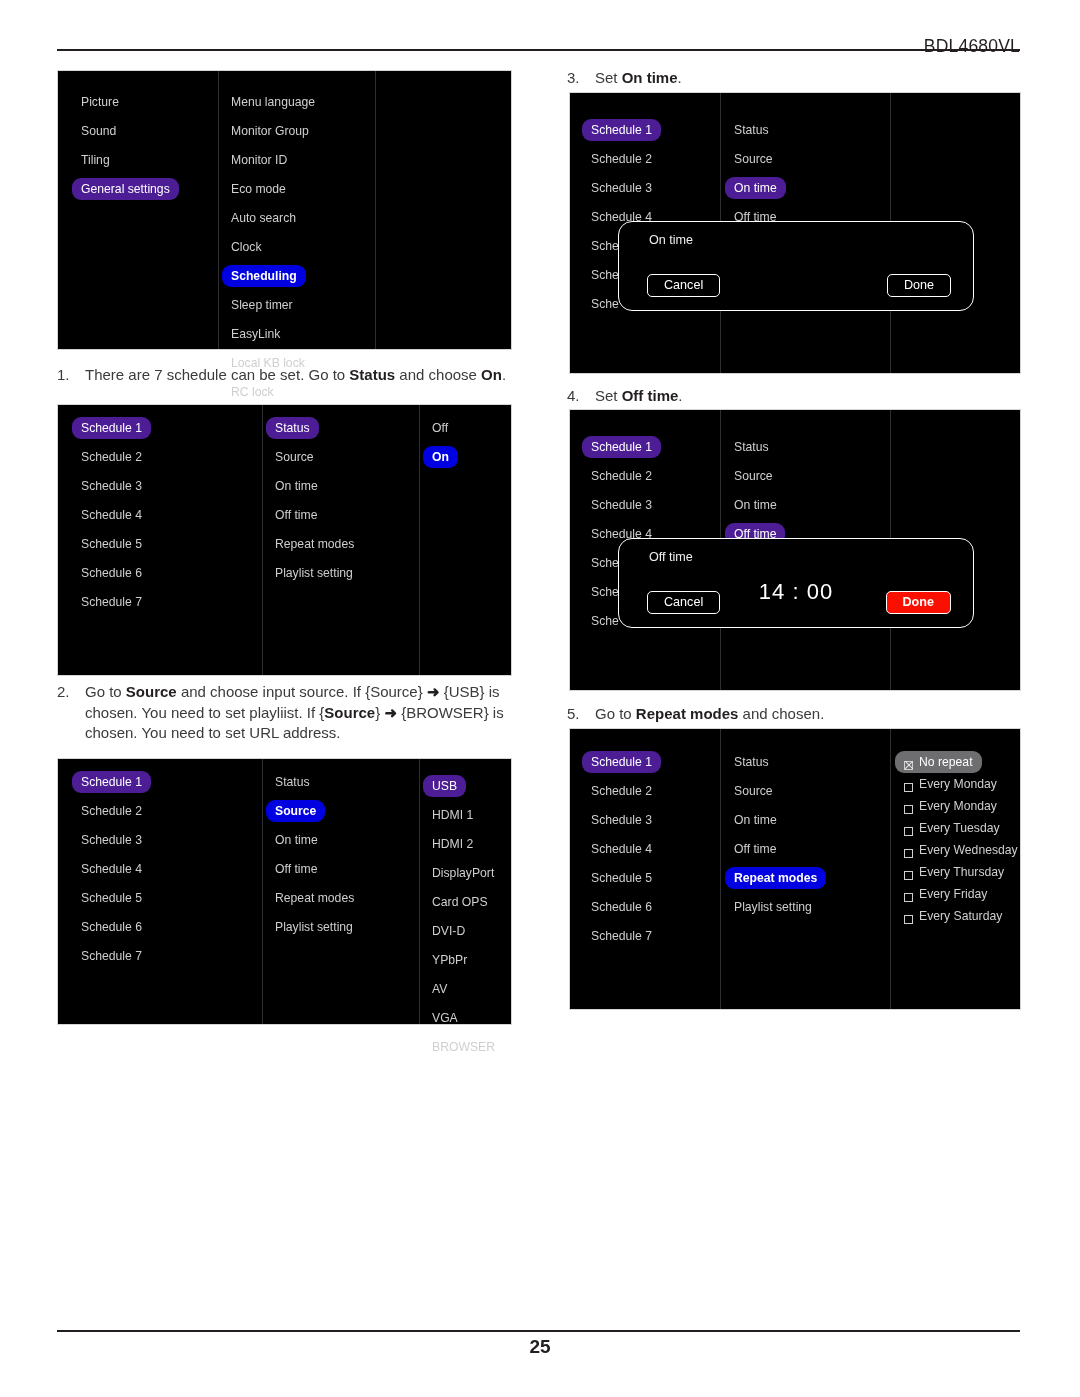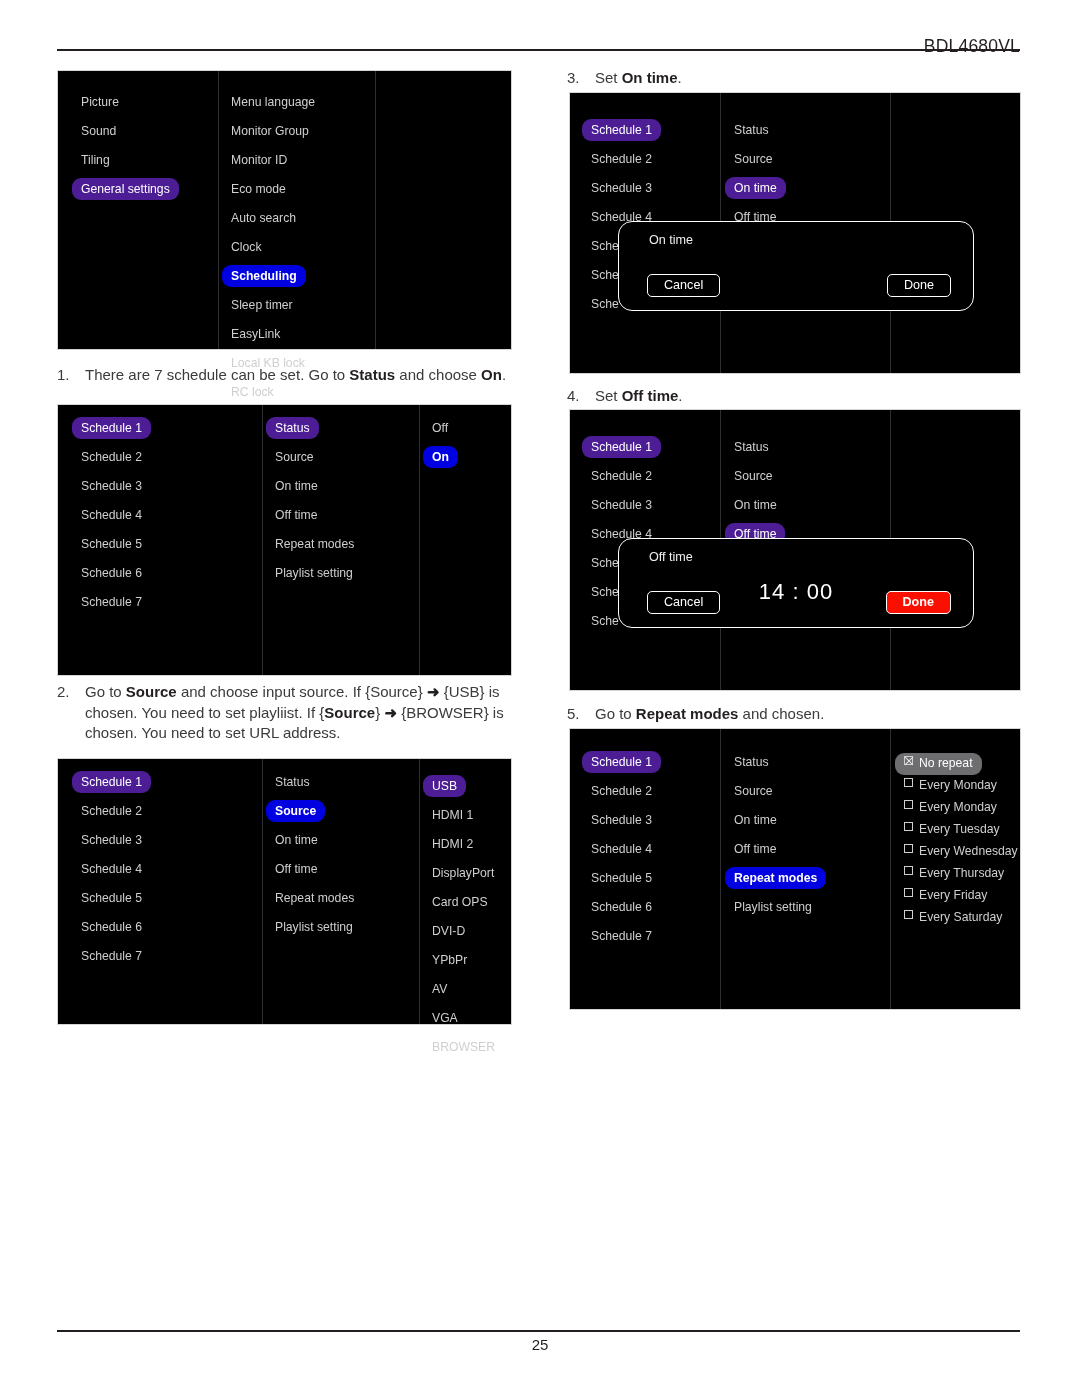--- a/index.html
+++ b/index.html
@@ -26,21 +26,21 @@
     background: #231f20;
   }
 
   
   .footer-rule {
     position: absolute; left: 57px; top: 1330px; width: 963px; height: 1.6px;
     background: #231f20;
   }
   .footer-page {
     position: absolute; left: 0; top: 1336px; width: 1080px;
-    text-align: center; font-size: 15px; color: #231f20;
+    text-align: center; font-size: 19px; color: #231f20; font-weight: bold;
   }
 
   
   .step {
     position: absolute; display: flex; font-size: 15px; line-height: 20.5px;
     color: #3b3b3d;
   }
   .step-num { width: 28px; flex: 0 0 28px; }
   .step-text { flex: 1 1 auto; }
   .step-text b { font-weight: 700; color: #231f20; }
@@ -104,21 +104,21 @@
     background: transparent; line-height: 15px;
   }
   .dialog-btn.cancel { left: 28px; }
   .dialog-btn.done { right: 22px; }
   .dialog-btn.done-red { background: #fa0f00; font-weight: 700; }
 
   
   .chk-row {
     font-size: 12.2px; color: #cfcfd1; line-height: 15px;
     padding: 3.5px 9px; border-radius: 9px; display: inline-flex;
-    align-items: flex-start; gap: 6px; white-space: nowrap; margin-bottom: 7px;
+    align-items: flex-end; gap: 6px; white-space: nowrap; margin-bottom: 7px;
   }
   .chk-row.hl-grey { background: #6e6e70; color: #ffffff; }
   .chk-box {
     width: 9px; height: 9px; border: 1.1px solid #cfcfd1;
     display: inline-block; position: relative; flex: 0 0 9px;
   }
   .chk-box.checked::before, .chk-box.checked::after {
     content: ""; position: absolute; left: 50%; top: 50%;
     width: 11px; height: 1.1px; background: #e8e8e8;
   }

